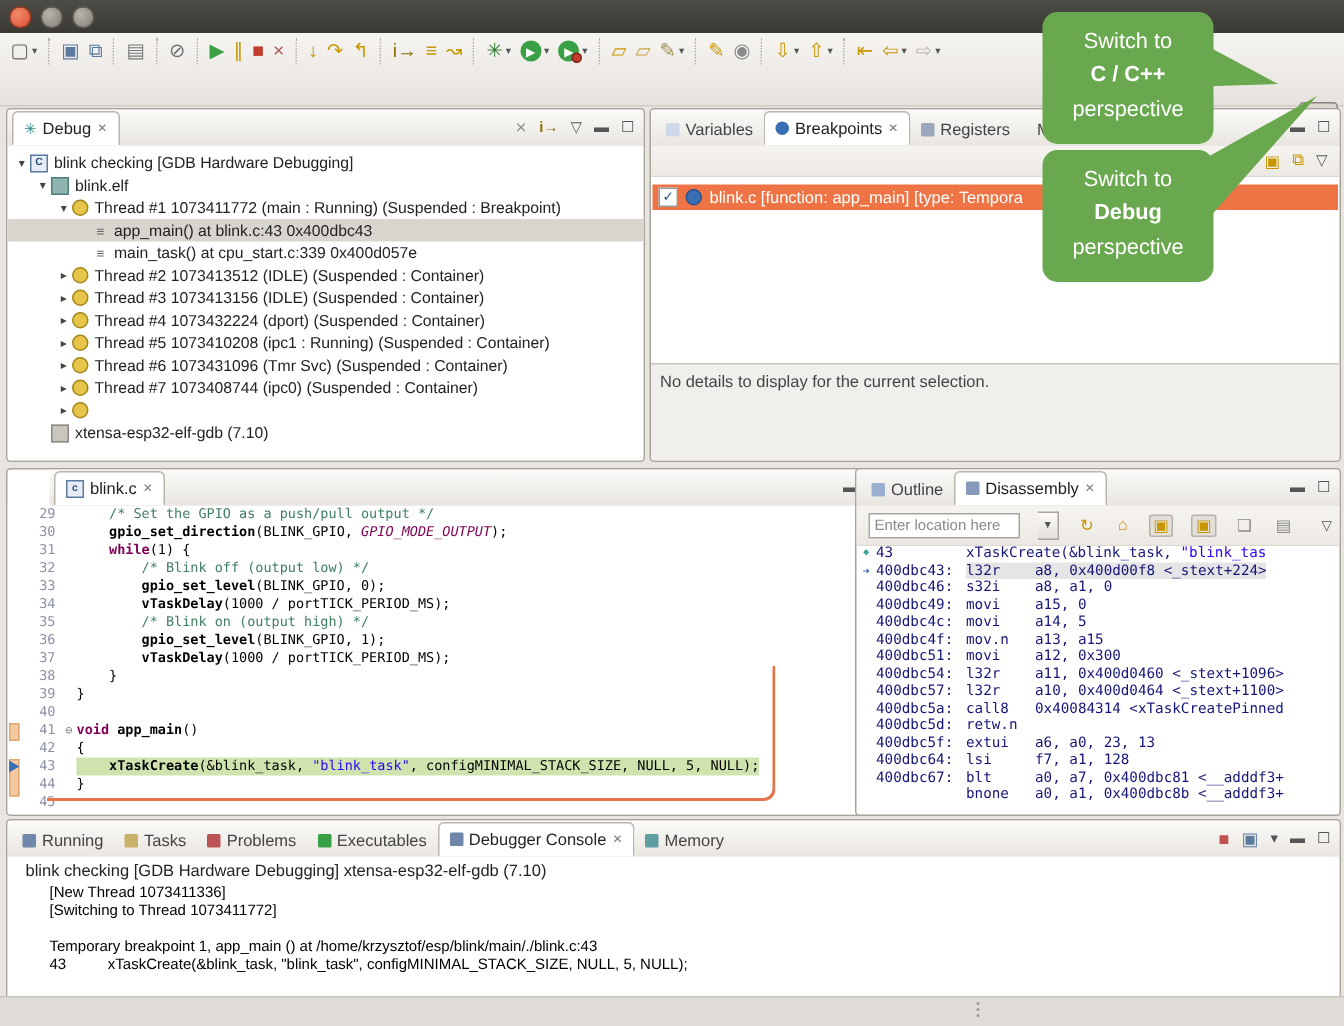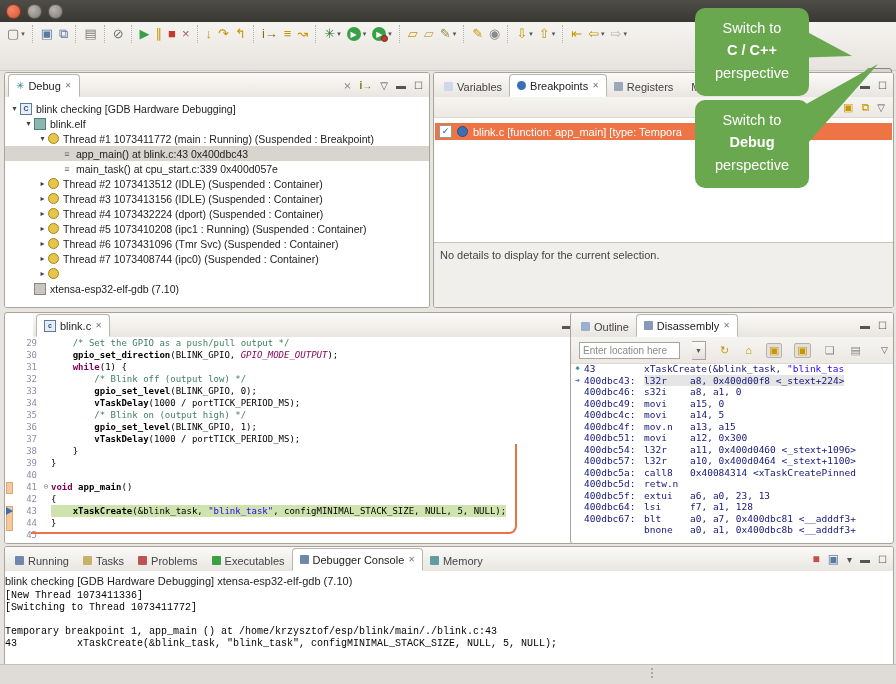--- a/index.html
+++ b/index.html
@@ -90,23 +90,23 @@
   #disasm-rows{position:absolute;left:0;top:50px;right:0;bottom:0;overflow:hidden;
      font-family:"DejaVu Sans Mono",monospace;font-size:9.5px;color:#16167a;}
   .drow{display:flex;height:11.5px;line-height:11.5px;white-space:pre;}
   .dgut{width:13px;flex:none;text-align:center;font-size:8px;line-height:11.5px;}
   .daddr{width:60px;flex:none;}
   .dhl{background:#e5e5e5;}
   .dmn{width:46px;display:inline-block;}
   .dsrc{color:#16167a;}
   .dstr{color:#2a00ff;}
   
-  #con-content{position:absolute;left:0;top:24px;right:0;bottom:0;background:#fff;padding:4px 0 0 0;}
+  #con-content{position:absolute;left:0;top:24px;right:0;bottom:0;background:#fff;padding:4px 0 0 12px;}
   #con-header{font-size:11px;color:#222;margin-bottom:3px;}
-  .cline{font-family:Liberation Mono, monospace;font-size:10px;line-height:12px;white-space:pre;color:#000;min-height:12px;}
+  .cline{font-family:Liberation Sans, sans-serif;font-size:10px;line-height:12px;white-space:pre;color:#000;min-height:12px;margin-left:16px;}
   
   #statusbar{position:absolute;left:0;top:664px;width:896px;height:20px;background:#dfdcd7;border-top:1px solid #c6c2bb;}
   #sash-dots{position:absolute;left:650px;top:3px;width:4px;height:13px;display:flex;flex-direction:column;gap:2px;align-items:center;}
   #sash-dots i{width:2px;height:2px;border-radius:50%;background:#9b978f;}
   
   .callout{position:absolute;width:114px;height:88px;background:#6aa84f;border-radius:10px;z-index:60;
      color:#fff;text-align:center;font-size:14.5px;line-height:1.55;padding-top:9px;box-sizing:border-box;}
   .callout b{font-weight:bold;}
   #tails{position:absolute;left:0;top:0;z-index:55;pointer-events:none;}
   .small-ic{display:inline-block;width:9px;height:9px;border-radius:1px;}

